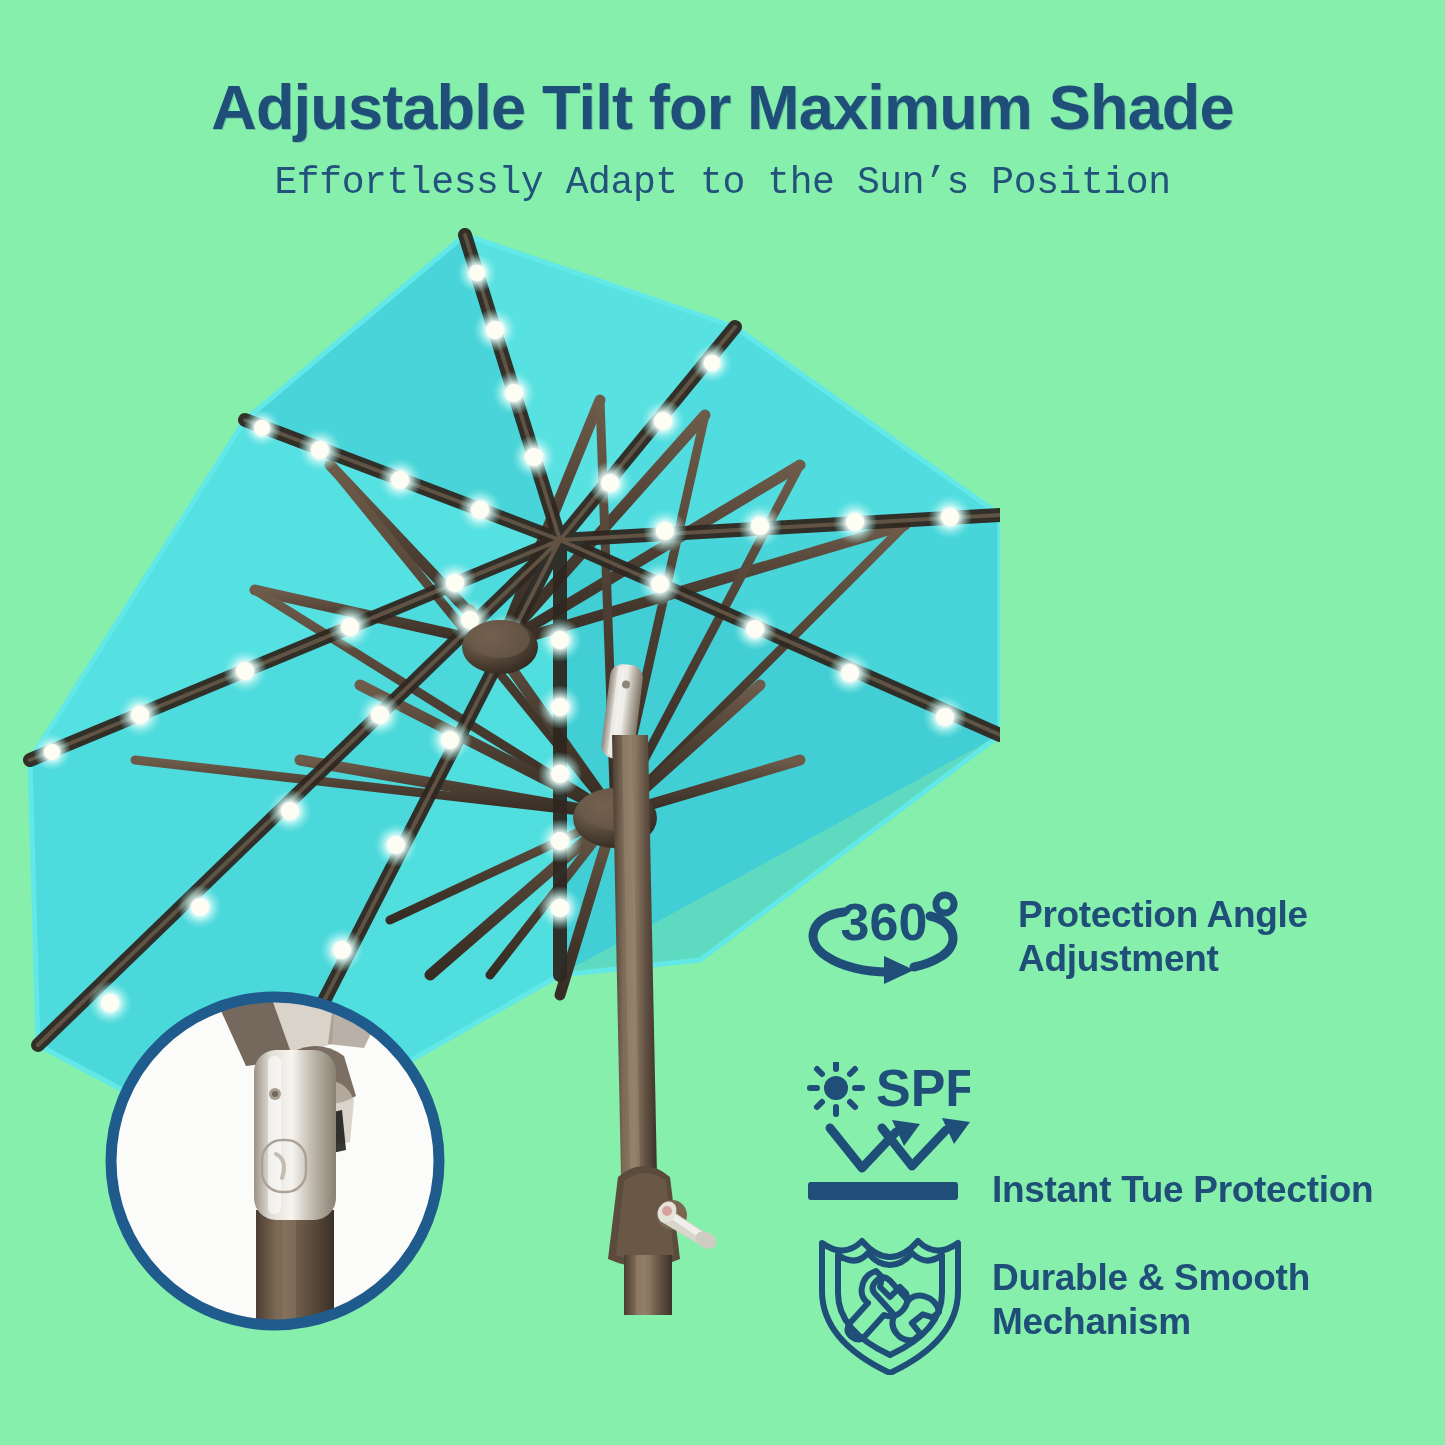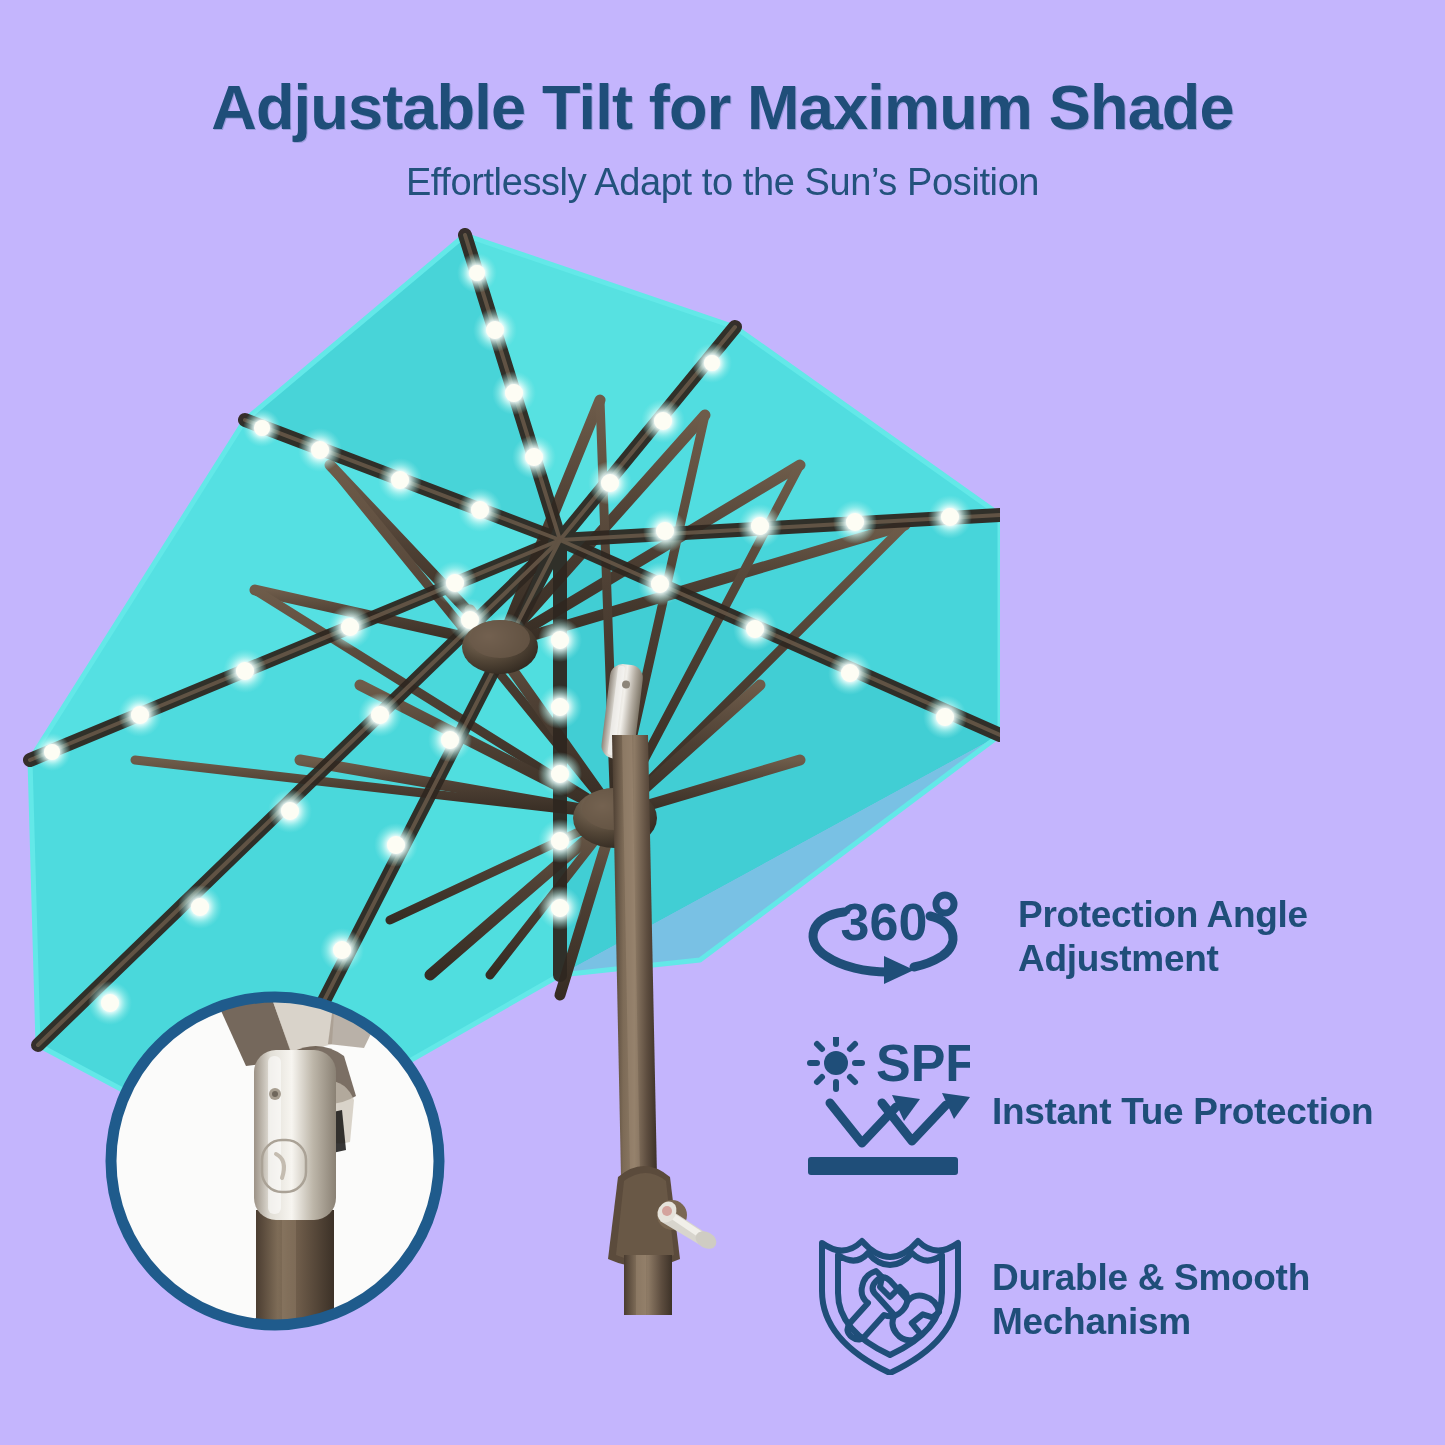--- a/index.html
+++ b/index.html
@@ -10,21 +10,21 @@
     width: 1445px;
     height: 1445px;
     background: #f6f6f5;
     font-family: "Liberation Sans", sans-serif;
     overflow: hidden;
     position: relative;
   }
   .page {
     position: absolute;
     inset: 0;
-    background: #c4b5fd;
+    background: #86efac;
   }
 
   
   .header {
     position: absolute;
     top: 0;
     left: 0;
     width: 1445px;
     text-align: center;
     padding-top: 74px;
@@ -33,21 +33,21 @@
     font-family: "Liberation Sans", sans-serif;
     font-weight: bold;
     font-size: 63px;
     line-height: 1.05;
     letter-spacing: -0.8px;
     color: #1f4e79;
     margin: 0;
     text-shadow: 1px 1px 0 rgba(31,78,121,0.25);
   }
   .subtitle {
-    font-family: Liberation Sans, sans-serif;
+    font-family: Liberation Mono, monospace;
     font-weight: normal;
     font-size: 38px;
     line-height: 1.1;
     color: #23527c;
     margin: 22px 0 0 0;
     letter-spacing: -0.4px;
   }
 
   
   .umbrella-stage {
@@ -90,21 +90,21 @@
   .feature-text {
     font-family: "Liberation Sans", sans-serif;
     font-weight: bold;
     font-size: 37px;
     line-height: 1.18;
     color: #1f4e79;
     letter-spacing: -0.3px;
     white-space: pre-line;
   }
   .f-360  { height: 150px; gap: 48px; }
-  .f-spf  { height: 200px; }
+  .f-spf  { height: 200px; align-items: flex-end; }
   .f-shield { height: 175px; }
 </style>
 </head>
 <body>
 
 <div class="page">
 
   <div class="header">
     <h1 class="title">Adjustable Tilt for Maximum Shade</h1>
     <p class="subtitle">Effortlessly Adapt to the Sun’s Position</p>

